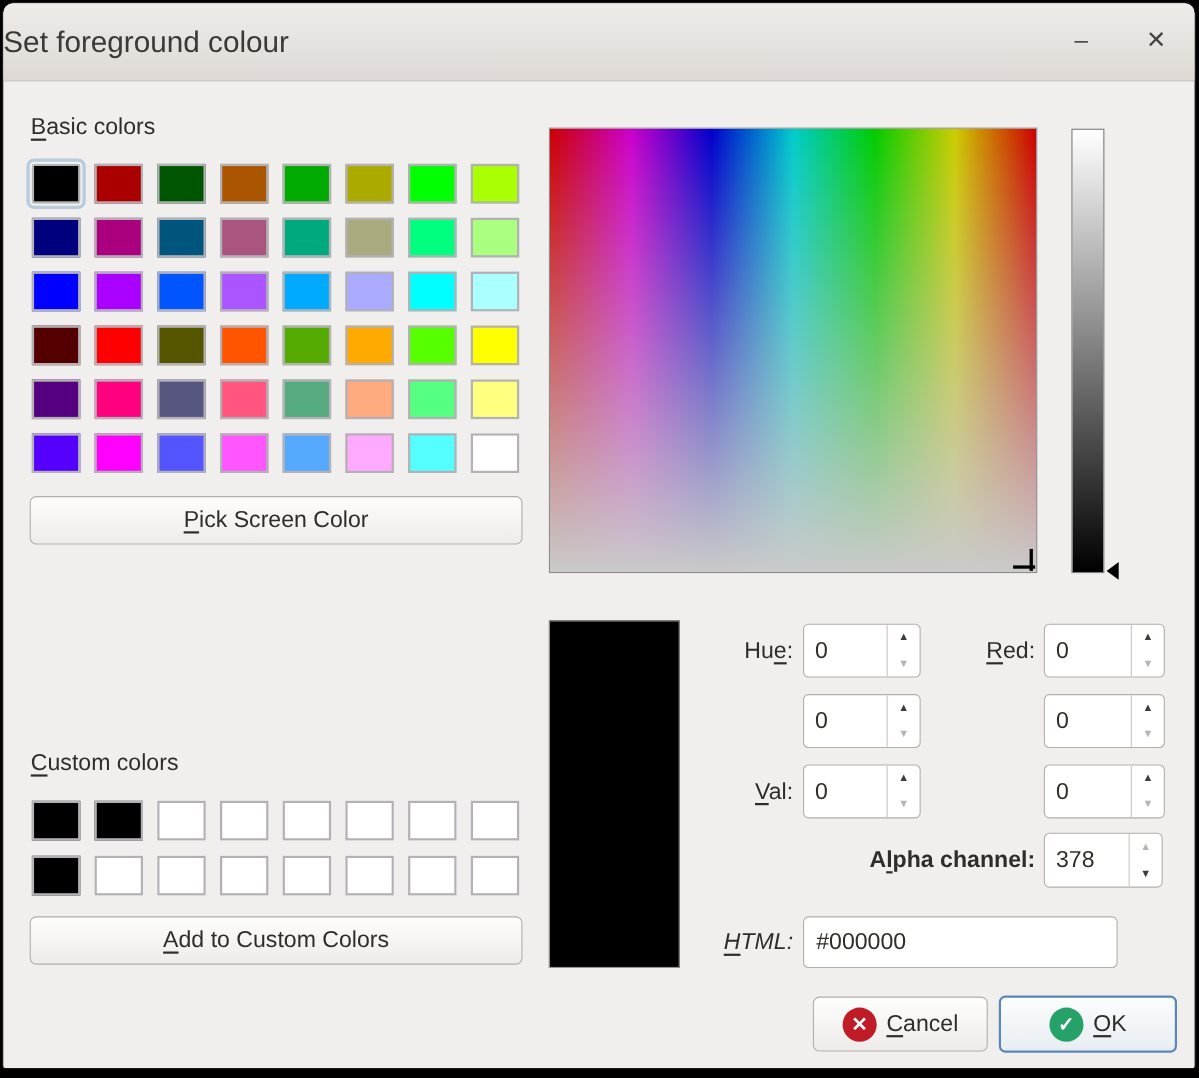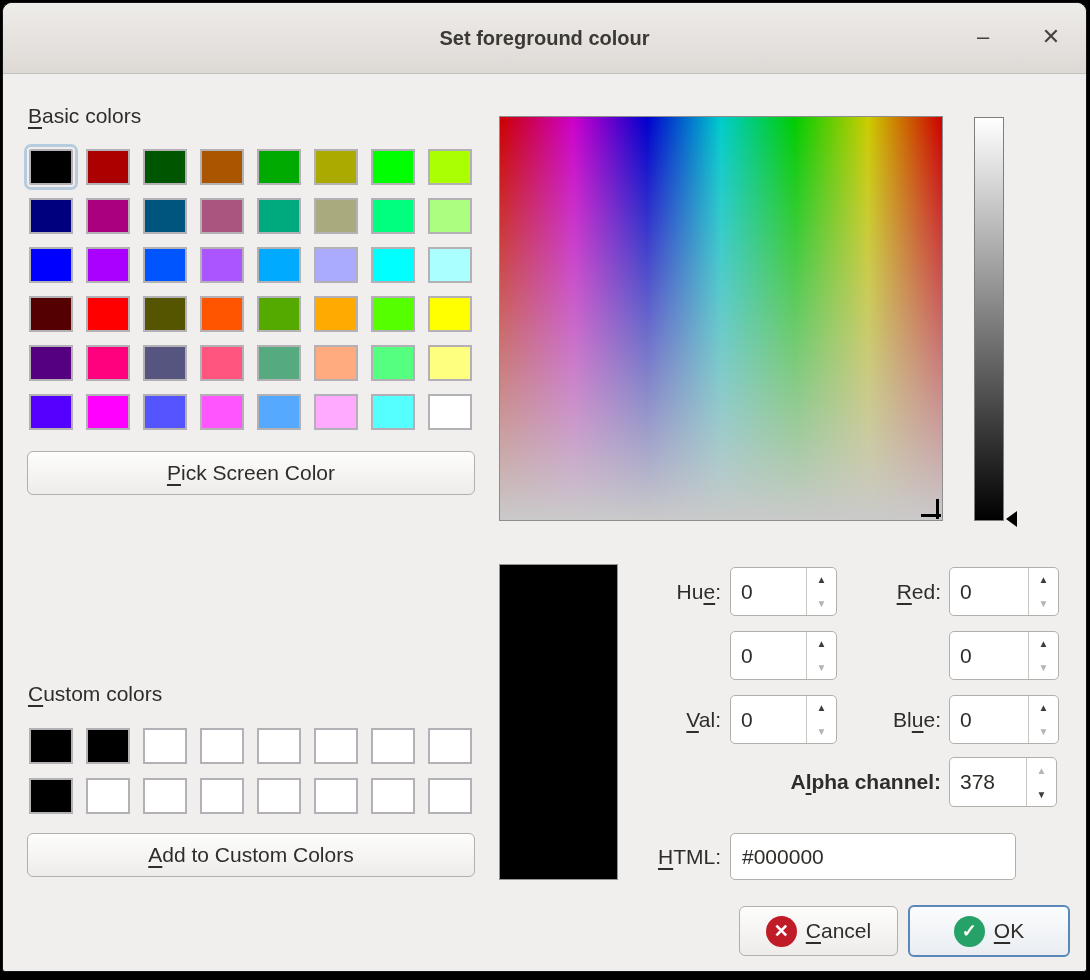--- a/index.html
+++ b/index.html
@@ -13,21 +13,21 @@
     border-radius:10px 10px 3px 3px;overflow:hidden;box-sizing:border-box;
   }
   
   .titlebar{
     position:absolute;left:0;top:0;right:0;height:70px;
     background:linear-gradient(#eeece9,#ded9d5);
     border-bottom:1px solid #c4c0bb;
   }
   .title{
     position:absolute;left:0;right:0;top:0;height:70px;line-height:70px;
-    text-align:center;font-size:20px;font-weight:bold;color:#3b3934;
+    text-align:left;font-size:27px;font-weight:normal;color:#3b3934;
   }
   .win-btn{
     position:absolute;top:13px;width:44px;height:44px;line-height:42px;
     text-align:center;font-size:22px;color:#45433f;
   }
   .min-btn{left:958px;}
   .close-btn{left:1026px;}
   
   .section-label,.field-label{
     position:absolute;font-size:21px;color:#2f2d29;white-space:nowrap;
@@ -88,21 +88,21 @@
   }
   
   .field-label{text-align:right;}
   .lbl-hue{left:560px;top:564px;width:158px;line-height:49px;}
   .lbl-sat{left:560px;top:628px;width:158px;line-height:49px;}
   .lbl-val{left:560px;top:692px;width:158px;line-height:49px;}
   .lbl-red{left:770px;top:564px;width:168px;line-height:49px;}
   .lbl-green{left:770px;top:628px;width:168px;line-height:49px;}
   .lbl-blue{left:770px;top:692px;width:168px;line-height:49px;}
   .lbl-alpha{left:600px;top:754px;width:338px;line-height:50px;font-weight:bold;}
-  .lbl-html{left:560px;top:830px;width:158px;line-height:47px;}
+  .lbl-html{left:560px;top:830px;width:158px;line-height:47px;font-style:italic;}
   .spin{
     position:absolute;height:49px;background:#fff;border:1px solid #b3afaa;
     border-radius:5px;box-sizing:border-box;display:flex;overflow:hidden;
   }
   .spin-hue{left:727px;top:564px;width:107px;}
   .spin-sat{left:727px;top:628px;width:107px;}
   .spin-val{left:727px;top:692px;width:107px;}
   .spin-red{left:946px;top:564px;width:110px;}
   .spin-green{left:946px;top:628px;width:110px;}
   .spin-blue{left:946px;top:692px;width:110px;}
@@ -257,21 +257,20 @@
   </div>
 
   <div class="spin spin-green">
     <span class="value">0</span>
     <span class="btns">
         <span class="arrow">▲</span>
         <span class="arrow disabled">▼</span>
       </span>
   </div>
 
-  <div class="field-label lbl-blue"><span>Bl</span><span class="mn">u</span><span>e:</span></div>
   <div class="spin spin-blue">
     <span class="value">0</span>
     <span class="btns">
         <span class="arrow">▲</span>
         <span class="arrow disabled">▼</span>
       </span>
   </div>
 
   <div class="field-label lbl-alpha"><span>A</span><span class="mn">l</span><span>pha channel:</span></div>
   <div class="spin spin-alpha">

